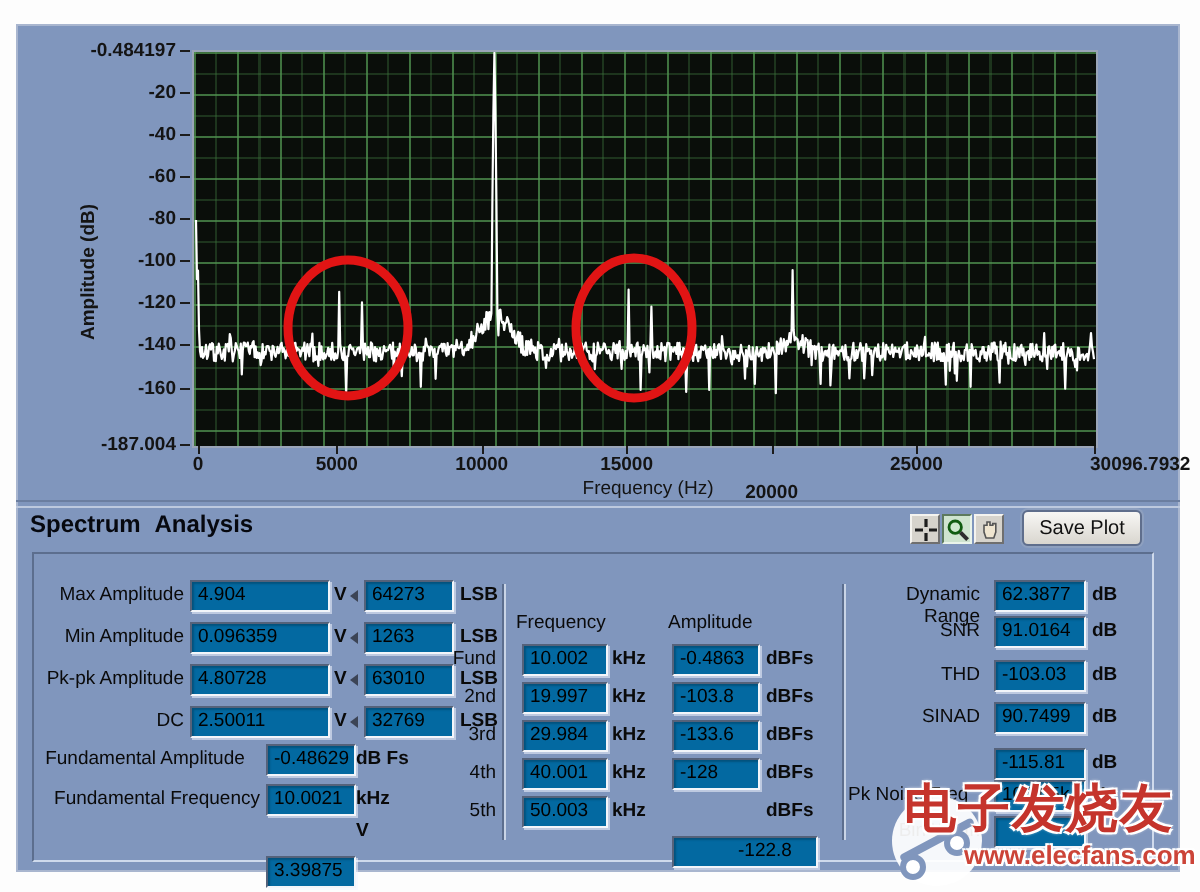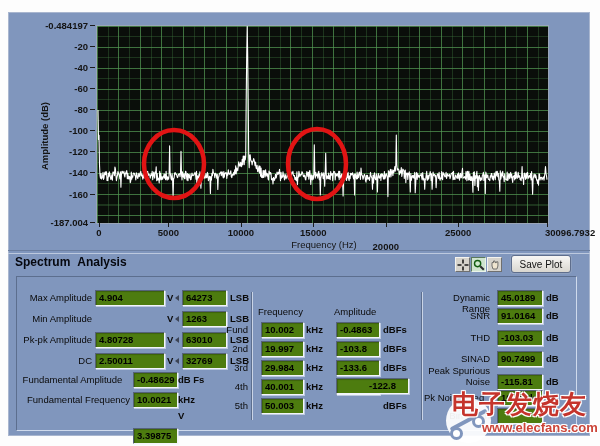--- a/index.html
+++ b/index.html
@@ -30,22 +30,22 @@
   .toolbtn.sel{background:#cfe4cf;border-color:#5d7a5d #eaf4ea #eaf4ea #5d7a5d;}
   #save-plot{position:absolute;left:511px;top:255px;width:60px;height:18px;
              background:linear-gradient(#f8f7f5,#d9d6cf);border:1px solid #5f6e8c;border-radius:3px;
              font-family:"Liberation Sans",sans-serif;font-size:10px;color:#111;box-shadow:0 0 0 1px #8ea0bf;}
   
   #panel{position:absolute;left:16px;top:276px;width:561px;height:155px;box-sizing:border-box;
          border-top:1px solid #5c6e8e;border-left:1px solid #5c6e8e;
          border-bottom:1px solid #cfdaec;border-right:1px solid #cfdaec;}
   .lbl{position:absolute;font-size:9.5px;color:#0a0a0a;text-align:right;}
   .unit{position:absolute;font-size:9.5px;font-weight:bold;color:#0a0a0a;}
-  .vbox{position:absolute;height:14px;line-height:14px;background:#4d7c0f;
-        font-size:9.5px;font-weight:bold;color:#000;padding-left:3px;box-sizing:content-box;
+  .vbox{position:absolute;height:14px;line-height:14px;background:#0369a1;
+        font-size:9.5px;font-weight:normal;color:#000;padding-left:3px;box-sizing:content-box;
         border:1px solid;border-color:#55627a #f2f5fa #f2f5fa #55627a;
         box-shadow:1px 1px 0 rgba(240,245,255,.55), inset 1px 1px 1px rgba(0,0,0,.22);}
   .coerce{position:absolute;width:0;height:0;border-top:3px solid transparent;
           border-bottom:3px solid transparent;border-right:4px solid #3c4455;}
   .vsep{position:absolute;width:0;border-left:1px solid #5c6e8e;border-right:1px solid #c9d4e6;}
   #fh-header{position:absolute;left:264px;top:283px;width:117px;height:15px;line-height:15px;
              background:#f3f2ee;border:1px solid #4a4a4a;text-align:center;
              font-size:9.5px;font-weight:bold;color:#111;}
   .colhead{position:absolute;font-size:9.5px;color:#0a0a0a;}
   
@@ -140,20 +140,21 @@
   <div id="panel"></div>
 
   <div class="lbl" style="left:18px;top:292px;width:74px;">Max Amplitude</div>
   <div class="vbox" style="left:95px;top:290px;width:65px;">4.904</div>
   <div class="unit" style="left:167px;top:292px;">V</div>
   <div class="coerce" style="left:175px;top:295px;"></div>
   <div class="vbox" style="left:182px;top:290px;width:40px;">64273</div>
   <div class="unit" style="left:230px;top:292px;">LSB</div>
 
   <div class="lbl" style="left:18px;top:313px;width:74px;">Min Amplitude</div>
+  <div class="vbox" style="left:95px;top:311px;width:65px;">0.096359</div>
   <div class="unit" style="left:167px;top:313px;">V</div>
   <div class="coerce" style="left:175px;top:316px;"></div>
   <div class="vbox" style="left:182px;top:311px;width:40px;">1263</div>
   <div class="unit" style="left:230px;top:313px;">LSB</div>
 
   <div class="lbl" style="left:18px;top:334px;width:74px;">Pk-pk Amplitude</div>
   <div class="vbox" style="left:95px;top:332px;width:65px;">4.80728</div>
   <div class="unit" style="left:167px;top:334px;">V</div>
   <div class="coerce" style="left:175px;top:337px;"></div>
   <div class="vbox" style="left:182px;top:332px;width:40px;">63010</div>
@@ -203,40 +204,39 @@
 
   <div class="lbl" style="left:214px;top:381px;width:34px;">4th</div>
   <div class="vbox" style="left:261px;top:379px;width:38px;">40.001</div>
   <div class="unit" style="left:306px;top:381px;">kHz</div>
   <div class="vbox" style="left:336px;top:379px;width:39px;">-128</div>
   <div class="unit" style="left:383px;top:381px;">dBFs</div>
 
   <div class="lbl" style="left:214px;top:400px;width:34px;">5th</div>
   <div class="vbox" style="left:261px;top:398px;width:38px;">50.003</div>
   <div class="unit" style="left:306px;top:400px;">kHz</div>
-  <div class="vbox" style="left:336px;top:378px;width:39px;padding-left:32px;">-122.8</div>
+  <div class="vbox" style="left:336px;top:418px;width:39px;padding-left:32px;">-122.8</div>
   <div class="unit" style="left:383px;top:400px;">dBFs</div>
 
   <div class="lbl" style="left:424px;top:292px;width:66px;">Dynamic Range</div>
-  <div class="vbox" style="left:497px;top:290px;width:41px;">45.0189</div>
+  <div class="vbox" style="left:497px;top:290px;width:41px;">62.3877</div>
   <div class="unit" style="left:546px;top:292px;">dB</div>
 
   <div class="lbl" style="left:424px;top:310px;width:66px;">SNR</div>
   <div class="vbox" style="left:497px;top:308px;width:41px;">91.0164</div>
   <div class="unit" style="left:546px;top:310px;">dB</div>
 
   <div class="lbl" style="left:424px;top:332px;width:66px;">THD</div>
   <div class="vbox" style="left:497px;top:330px;width:41px;">-103.03</div>
   <div class="unit" style="left:546px;top:332px;">dB</div>
 
   <div class="lbl" style="left:424px;top:353px;width:66px;">SINAD</div>
   <div class="vbox" style="left:497px;top:351px;width:41px;">90.7499</div>
   <div class="unit" style="left:546px;top:353px;">dB</div>
 
-  <div class="lbl" style="left:424px;top:365px;width:66px;">Peak Spurious Noise</div>
   <div class="vbox" style="left:497px;top:374px;width:41px;">-115.81</div>
   <div class="unit" style="left:546px;top:376px;">dB</div>
 
   <div class="lbl" style="left:424px;top:392px;width:66px;text-align:left;">Pk Noise Freq</div>
   <div class="vbox" style="left:497px;top:390px;width:41px;">105.05k</div>
   <div class="unit" style="left:546px;top:392px;">Hz</div>
 
   <div class="lbl" style="left:424px;top:410px;width:66px;">Bin Width</div>
   <div class="vbox" style="left:497px;top:408px;width:41px;"></div>
 

